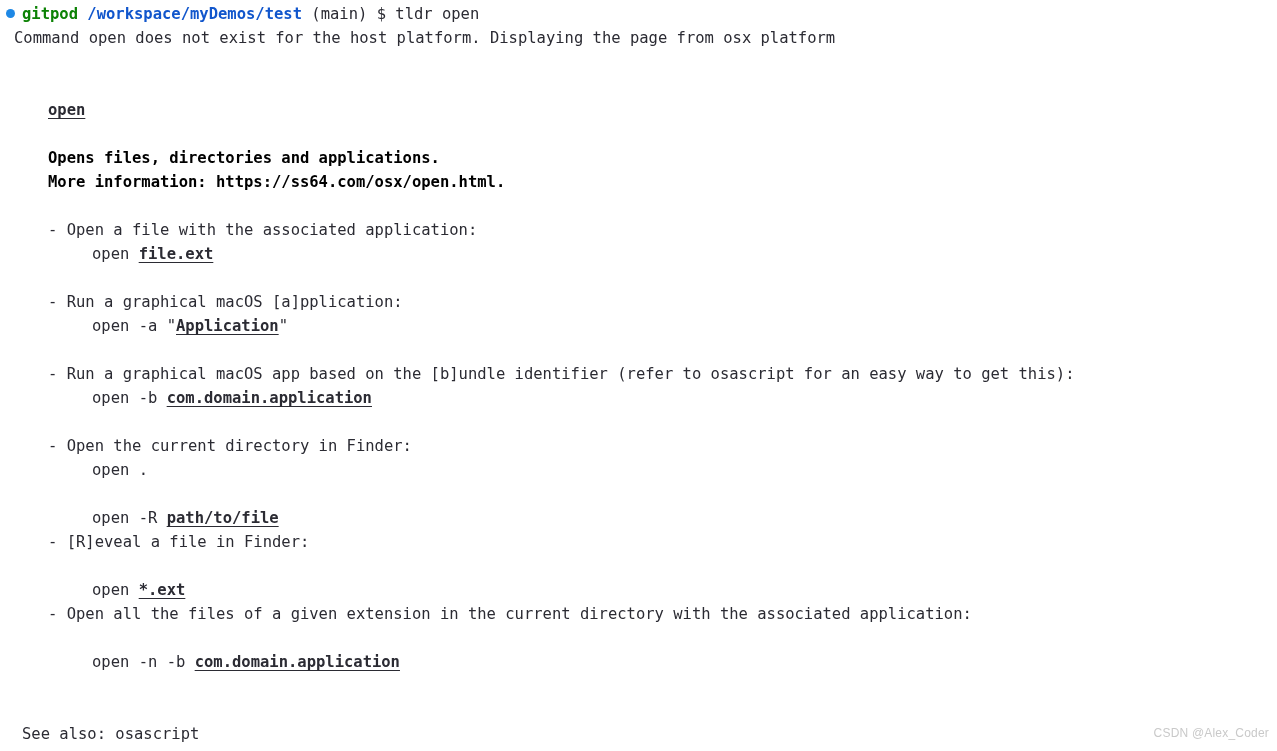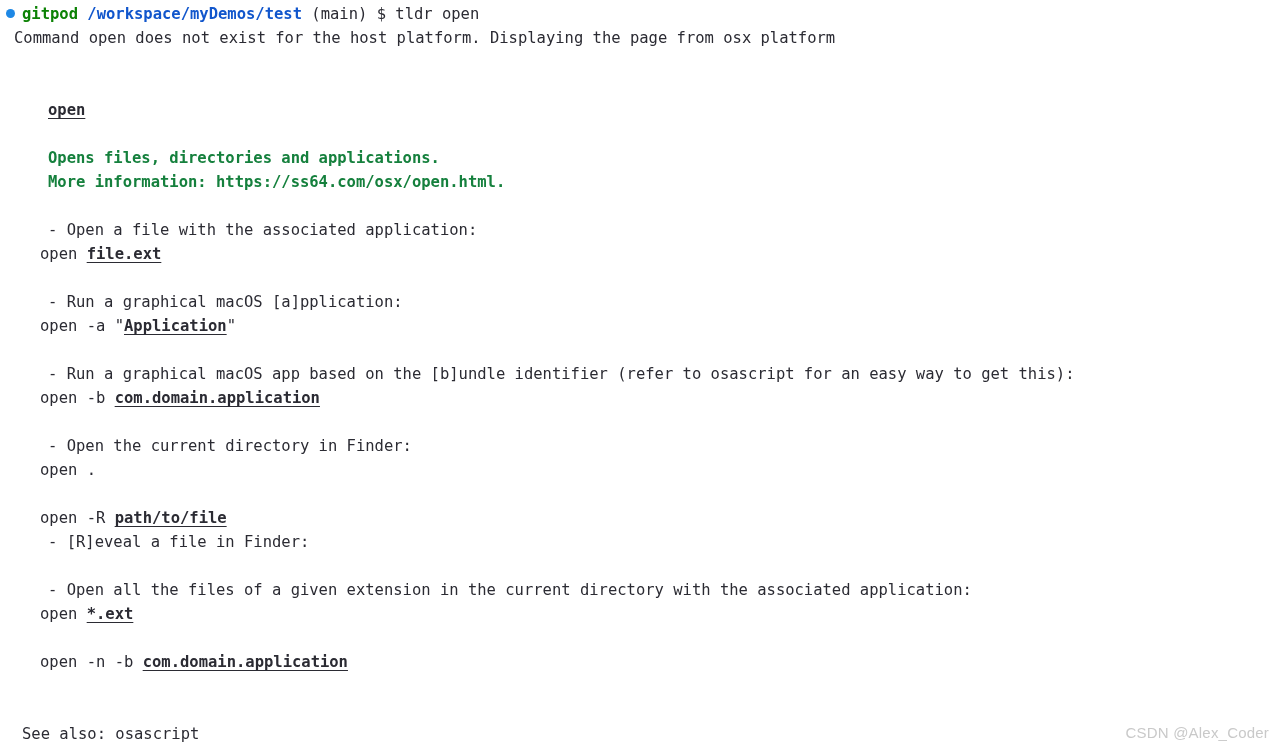--- a/index.html
+++ b/index.html
@@ -68,33 +68,33 @@
   
   .msg-line {
     padding-left: 14px;
     color: #2b2b33;
   }
 
   .indent {
     padding-left: 48px;
   }
   .indent-cmd {
-    padding-left: 40px;
+    padding-left: 92px;
   }
 
   .title {
     font-weight: bold;
     text-decoration: underline;
     text-underline-offset: 3px;
     color: #2b2b33;
   }
 
   .desc-bold {
     font-weight: bold;
-    color: #15803d;
+    color: #000000;
     margin-top: 32px;
   }
 
   .example-desc {
     color: #2b2b33;
   }
 
   .cmd {
     color: #2b2b33;
   }
@@ -109,21 +109,21 @@
   .see-also {
     padding-left: 22px;
     color: #2b2b33;
   }
 
   .watermark {
     position: absolute;
     right: 8px;
     bottom: 6px;
     font-family: "Liberation Sans", sans-serif;
-    font-size: 15px;
+    font-size: 12px;
     color: #c9c9c9;
     letter-spacing: 0.2px;
     white-space: pre;
   }
 </style>
 </head>
 <body>
 
 <div id="terminal">
 
@@ -156,22 +156,22 @@
   <div class="blank"></div>
 
   <div class="line indent"><span class="example-desc">- Open the current directory in Finder:</span></div>
   <div class="line indent-cmd"><span class="cmd">open .</span><span class="arg"></span><span class="cmd"></span></div>
   <div class="blank"></div>
 
   <div class="line indent-cmd"><span class="cmd">open -R </span><span class="arg">path/to/file</span><span class="cmd"></span></div>
   <div class="line indent"><span class="example-desc">- [R]eveal a file in Finder:</span></div>
   <div class="blank"></div>
 
+  <div class="line indent-cmd"><span class="cmd">open </span><span class="arg">*.ext</span><span class="cmd"></span></div>
   <div class="line indent"><span class="example-desc">- Open all the files of a given extension in the current directory with the associated application:</span></div>
-  <div class="line indent-cmd"><span class="cmd">open </span><span class="arg">*.ext</span><span class="cmd"></span></div>
   <div class="blank"></div>
 
   <div class="line indent-cmd"><span class="cmd">open -n -b </span><span class="arg">com.domain.application</span><span class="cmd"></span></div>
 
   <div class="blank"></div>
   <div class="blank"></div>
 
   <div class="line see-also">See also: osascript</div>
 
 </div>

